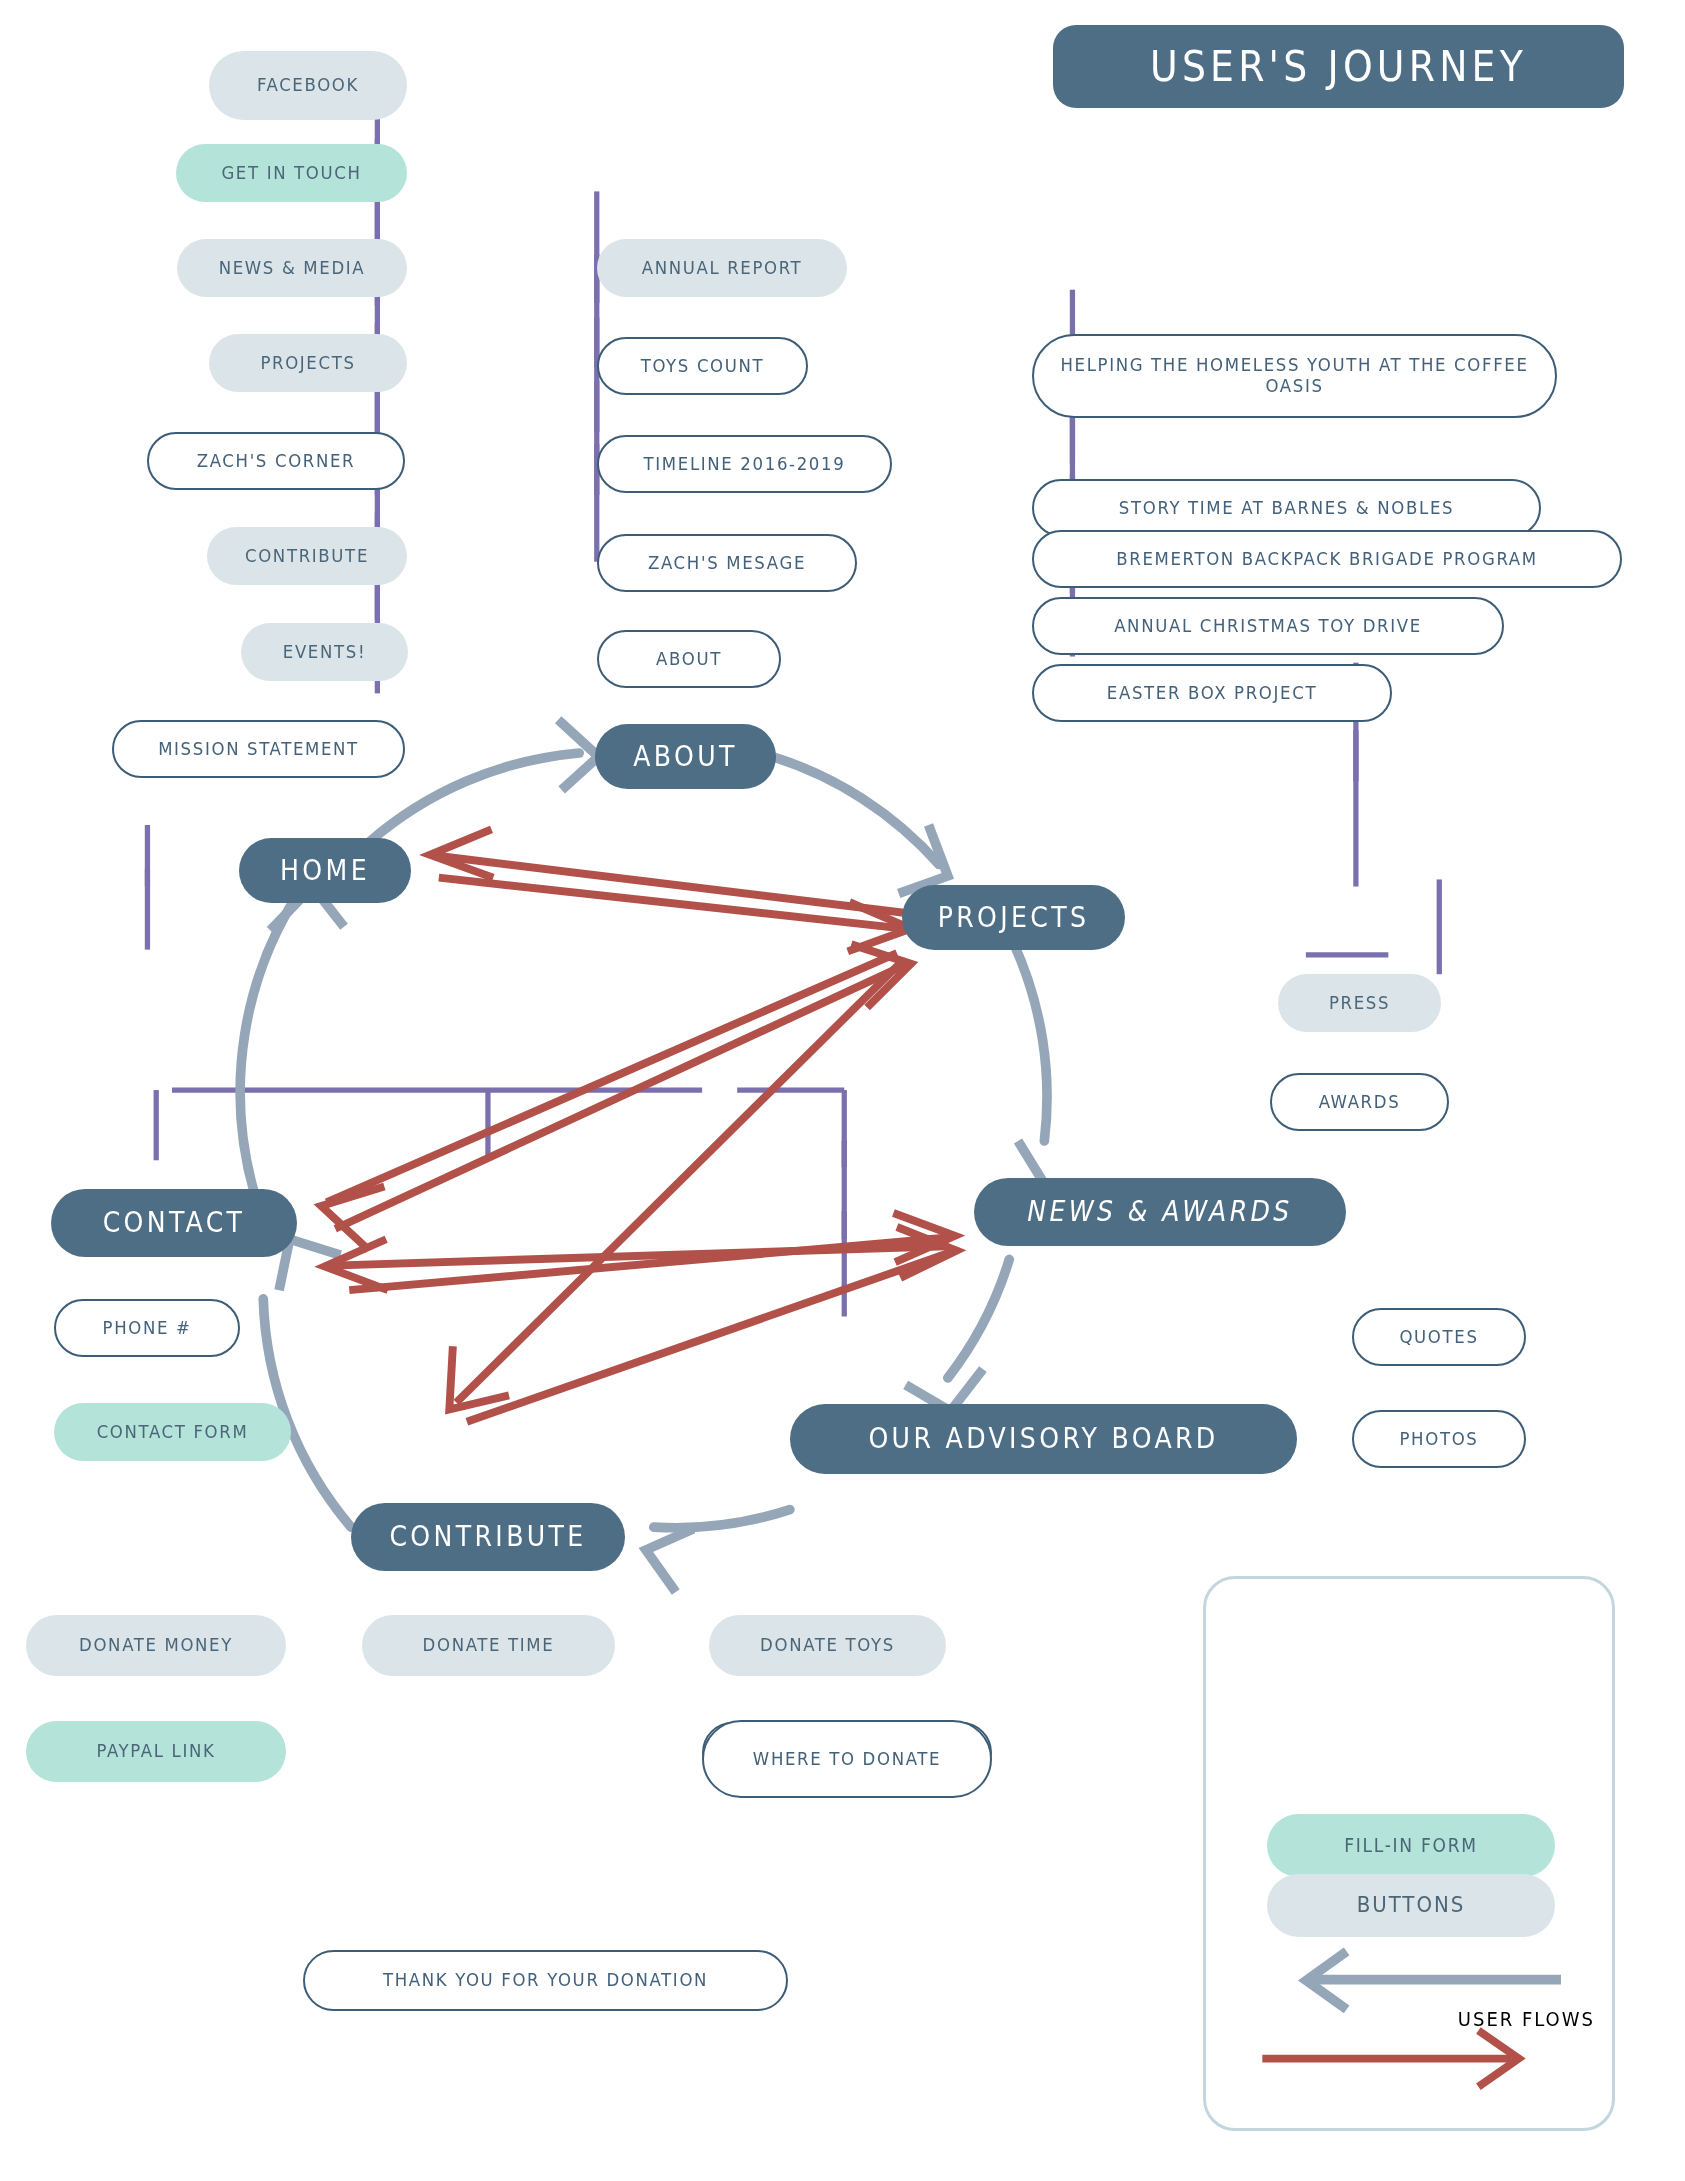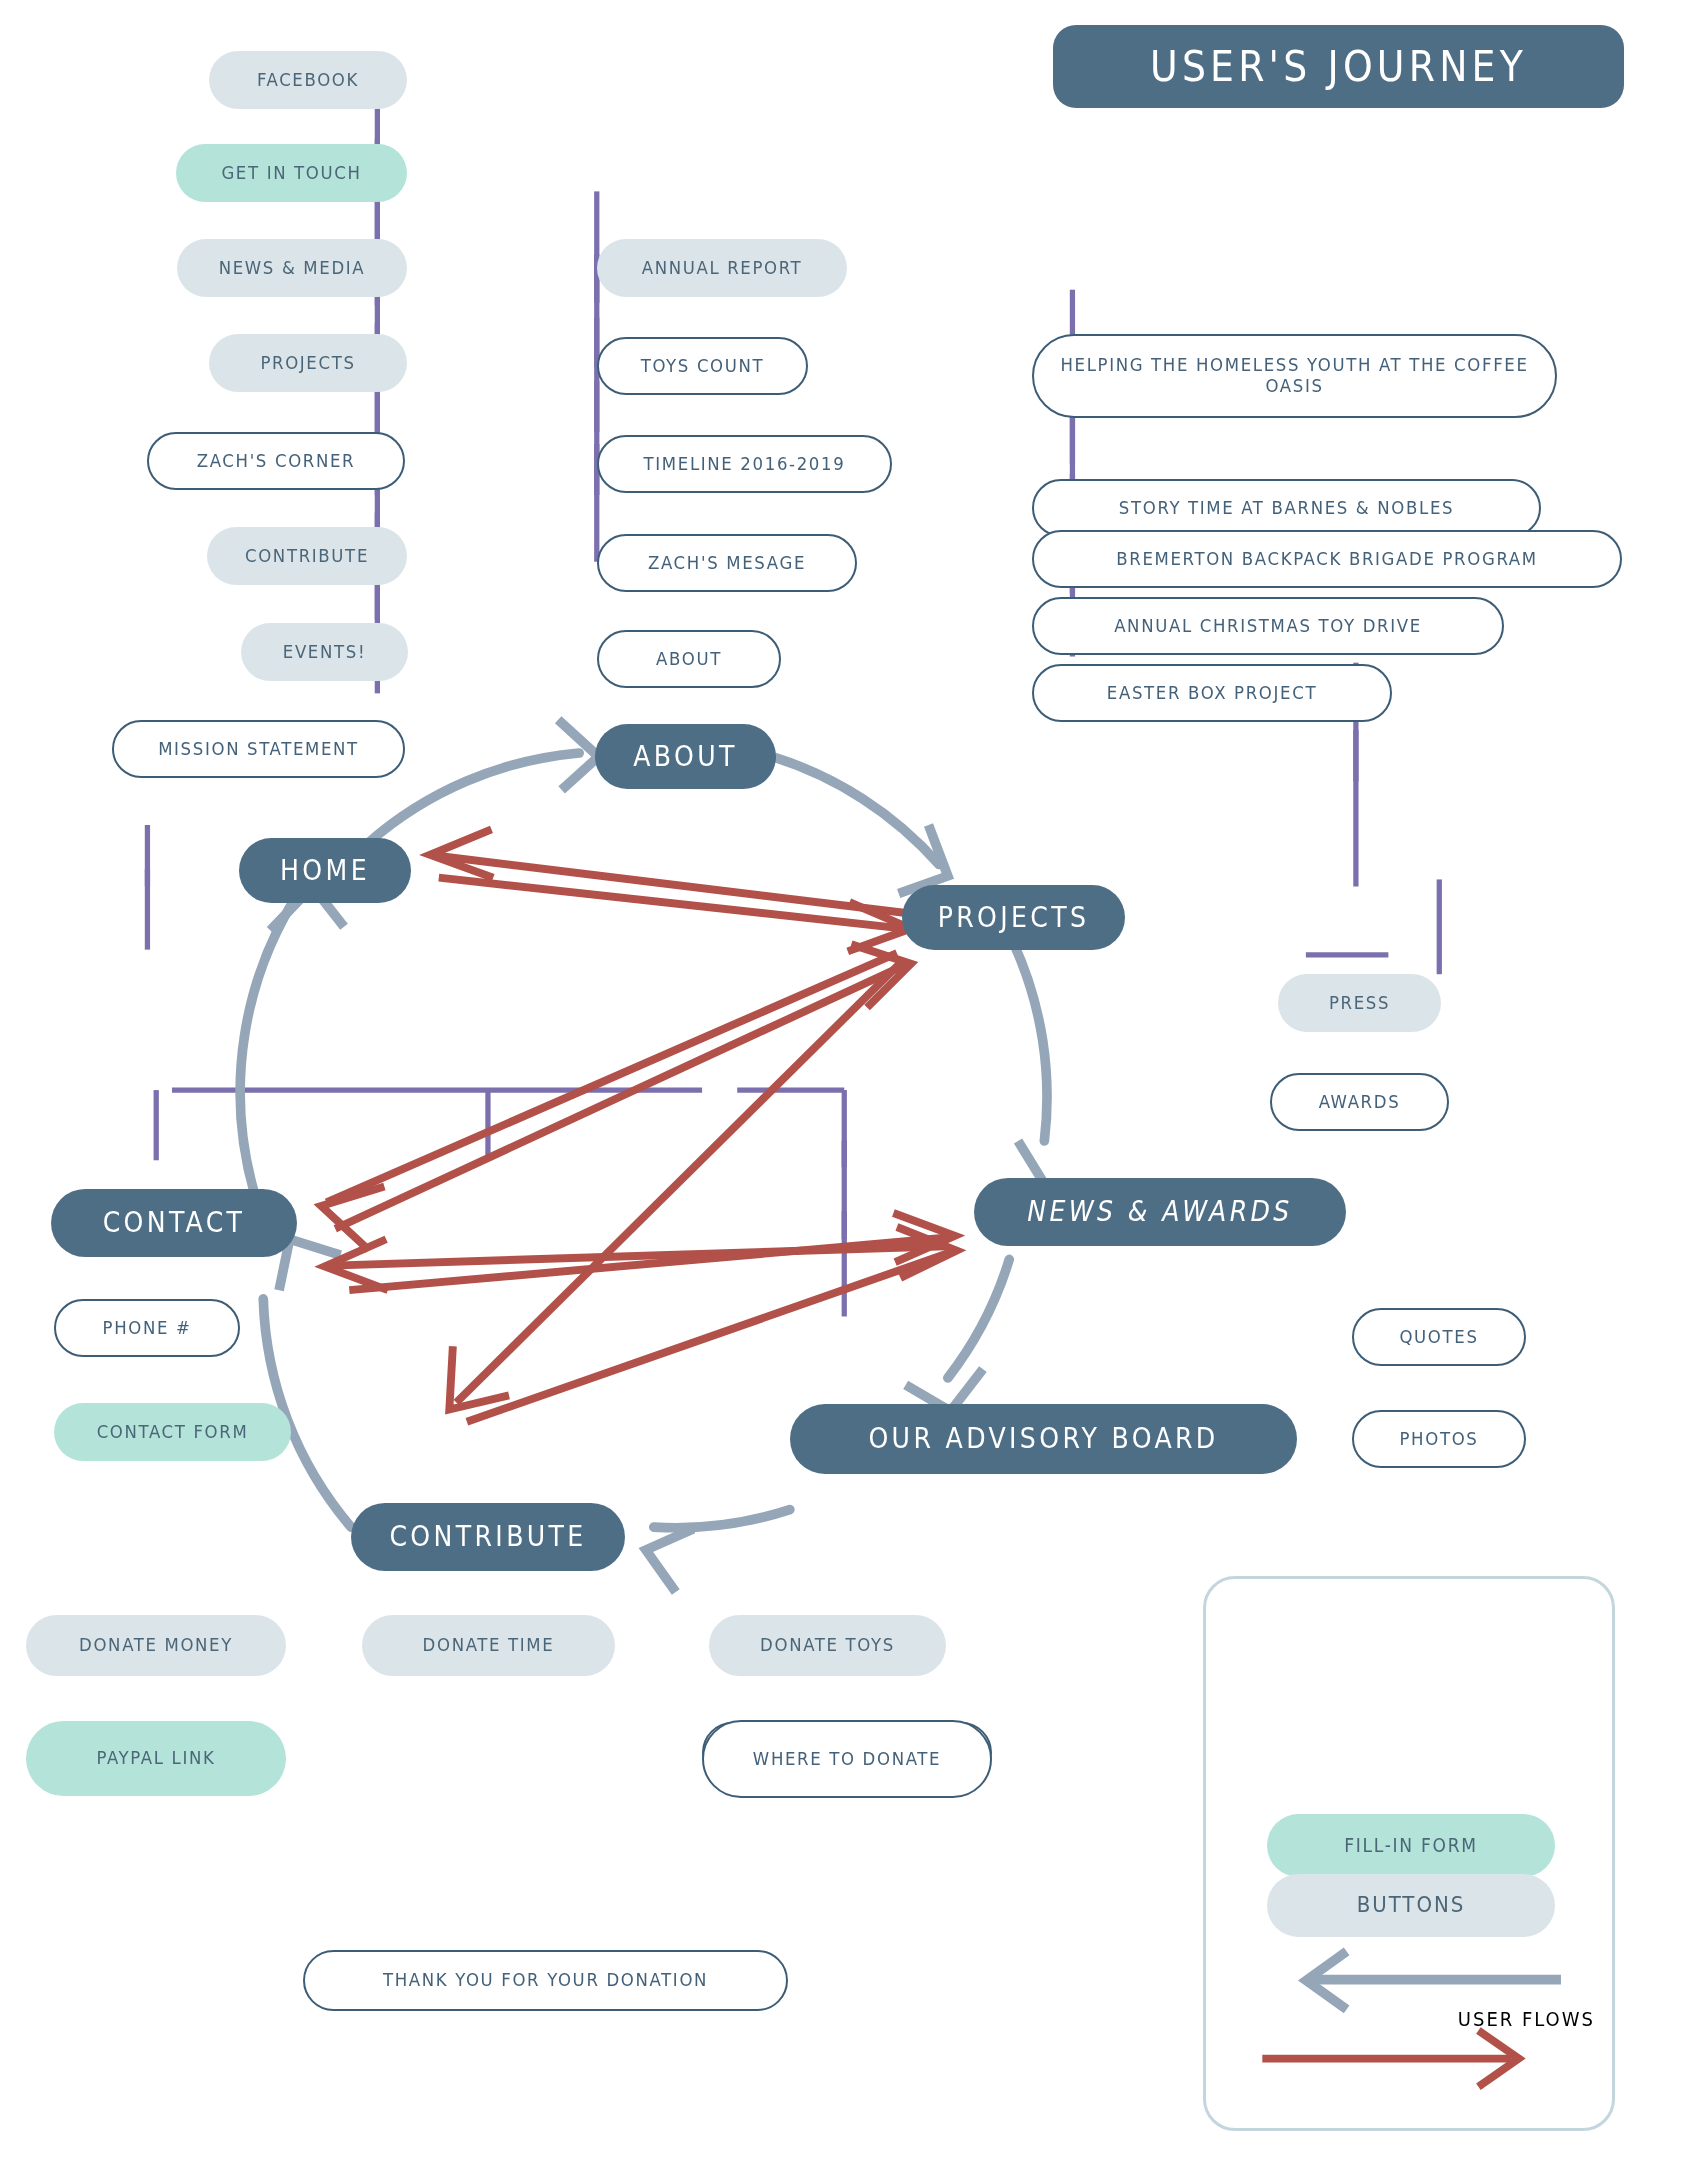--- a/index.html
+++ b/index.html
@@ -231,21 +231,21 @@
       <line x1="1025" y1="1098" x2="520" y2="1598"></line>
       <path d="M 516 1534 L 512 1606 L 580 1590"></path>
 
       <line x1="532" y1="1620" x2="1080" y2="1428"></line>
       <path d="M 1022 1398 L 1090 1425 L 1026 1456"></path>
     </g>
   </svg>
 
   <div id="title">USER'S JOURNEY</div>
 
-  <div class="node n-btn" style="left:209px;top:51px;width:198px;height:58px;">FACEBOOK</div>
+  <div class="node n-btn" style="left:209px;top:51px;width:198px;height:69px;">FACEBOOK</div>
   <div class="node n-form" style="left:176px;top:144px;width:231px;height:58px;">GET IN TOUCH</div>
   <div class="node n-btn" style="left:177px;top:239px;width:230px;height:58px;">NEWS &amp; MEDIA</div>
   <div class="node n-btn" style="left:209px;top:334px;width:198px;height:58px;">PROJECTS</div>
   <div class="node n-page" style="left:147px;top:432px;width:258px;height:58px;">ZACH'S CORNER</div>
   <div class="node n-btn" style="left:207px;top:527px;width:200px;height:58px;">CONTRIBUTE</div>
   <div class="node n-btn" style="left:241px;top:623px;width:167px;height:58px;">EVENTS!</div>
   <div class="node n-page" style="left:112px;top:720px;width:293px;height:58px;">MISSION STATEMENT</div>
 
   <div class="node n-btn" style="left:597px;top:239px;width:250px;height:58px;">ANNUAL REPORT</div>
   <div class="node n-page" style="left:597px;top:337px;width:211px;height:58px;">TOYS COUNT</div>
@@ -262,21 +262,21 @@
   <div class="node n-btn" style="left:1278px;top:974px;width:163px;height:58px;">PRESS</div>
   <div class="node n-page" style="left:1270px;top:1073px;width:179px;height:58px;">AWARDS</div>
 
   <div class="node n-page" style="left:1352px;top:1308px;width:174px;height:58px;">QUOTES</div>
   <div class="node n-page" style="left:1352px;top:1410px;width:174px;height:58px;">PHOTOS</div>
 
   <div class="node n-page" style="left:54px;top:1299px;width:186px;height:58px;">PHONE #</div>
   <div class="node n-form" style="left:54px;top:1403px;width:237px;height:58px;">CONTACT FORM</div>
 
   <div class="node n-btn" style="left:26px;top:1615px;width:260px;height:61px;">DONATE MONEY</div>
-  <div class="node n-form" style="left:26px;top:1721px;width:260px;height:75px;">PAYPAL LINK</div>
+  <div class="node n-form" style="left:26px;top:1721px;width:260px;height:61px;">PAYPAL LINK</div>
   <div class="node n-btn" style="left:362px;top:1615px;width:253px;height:61px;">DONATE TIME</div>
   <div class="node n-btn" style="left:709px;top:1615px;width:237px;height:61px;">DONATE TOYS</div>
   <div class="node n-page" style="left:702px;top:1722px;width:290px;height:61px;">WHAT TO DONATE</div>
   <div class="node n-page" style="left:702px;top:1720px;width:290px;height:78px;">WHERE TO DONATE</div>
   <div class="node n-page" style="left:303px;top:1950px;width:485px;height:61px;">THANK YOU FOR YOUR DONATION</div>
 
   <div class="node n-main" style="left:239px;top:838px;width:172px;height:65px;">HOME</div>
   <div class="node n-main" style="left:595px;top:724px;width:181px;height:65px;">ABOUT</div>
   <div class="node n-main" style="left:902px;top:885px;width:223px;height:65px;">PROJECTS</div>
   <div class="node n-main" style="left:974px;top:1178px;width:372px;height:68px;font-style:italic;">NEWS &amp; AWARDS</div>

